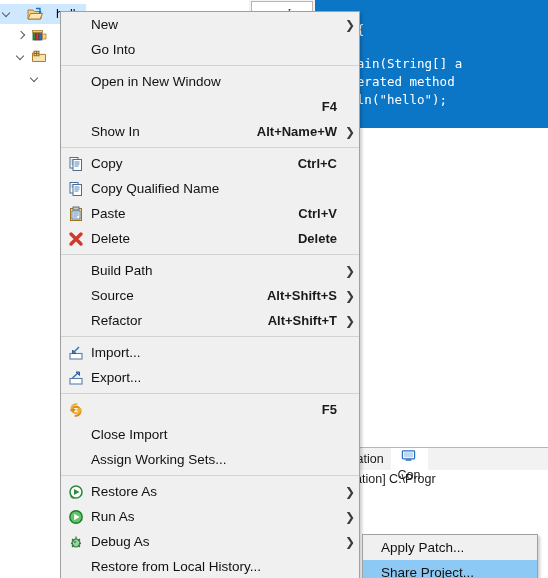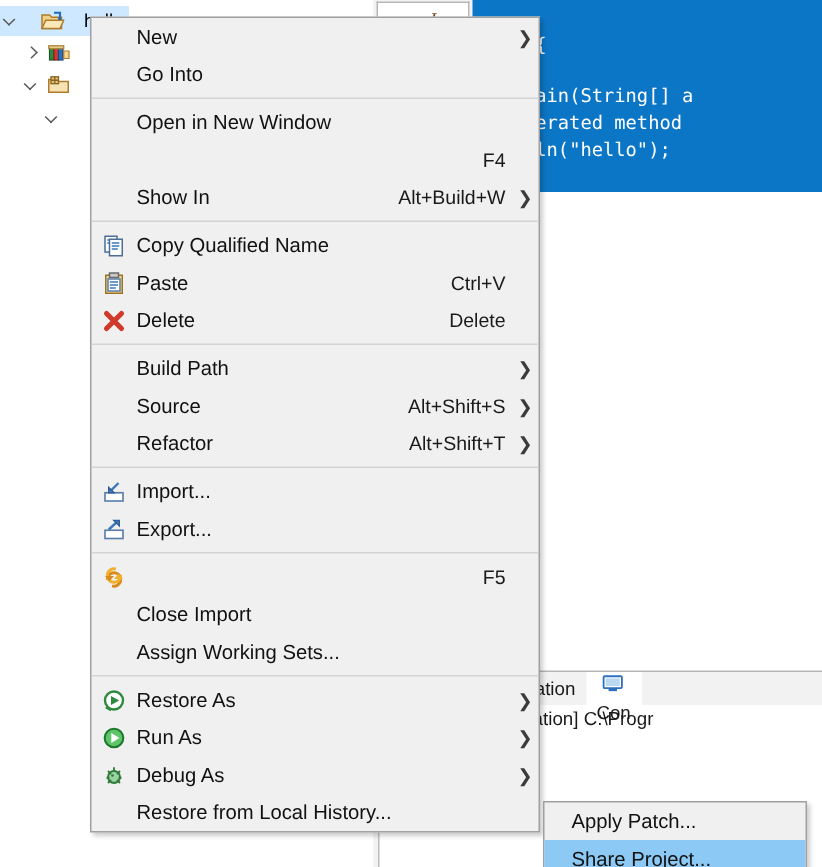--- a/index.html
+++ b/index.html
@@ -124,21 +124,21 @@
     display: flex; align-items: center;
     font-size: 13.5px; color: #111; cursor: default;
   }
   .mi .mi-ico {
     width: 30px; flex: 0 0 30px;
     display: flex; align-items: center; justify-content: center;
   }
   .mi .mi-label { flex: 1 1 auto; white-space: nowrap; }
   .mi .mi-accel {
     margin-left: auto; padding-right: 4px;
-    color: #1a1a1a; white-space: nowrap; font-size: 13px;
+    color: #1a1a1a; white-space: nowrap; font-size: 13px; font-weight: bold;
   }
   .mi .mi-arrow {
     width: 18px; flex: 0 0 18px;
     display: flex; align-items: center; justify-content: center;
     color: #3b3b3b; font-size: 12px;
   }
   .mi .mi-arrow.empty { visibility: hidden; }
   .mi.highlight { background: #8ccaf5; }
   .msep { height: 1px; background: #d3d3d3; margin: 3px 0; }
 
@@ -274,24 +274,37 @@
         <span class="mi-arrow empty">❯</span>
       </div>
       <div class="mi">
         <span class="mi-ico"></span>
         <span class="mi-accel">F4</span>
         <span class="mi-arrow empty">❯</span>
       </div>
       <div class="mi">
         <span class="mi-ico"></span>
         <span class="mi-label">Show In</span>
-        <span class="mi-accel">Alt+Build+W</span>
-        <span class="mi-arrow">❯</span>
-      </div>
-      <div class="msep"></div>
+        <span class="mi-accel">Alt+Name+W</span>
+        <span class="mi-arrow">❯</span>
+      </div>
+      <div class="msep"></div>
+      <div class="mi">
+        <span class="mi-ico">
+          <svg width="16" height="16" viewBox="0 0 16 16">
+            <rect x="2" y="1.5" width="8" height="10.5" fill="#ffffff" stroke="#4a6e96" stroke-width="1"></rect>
+            <path d="M3.5 4h5 M3.5 6h5 M3.5 8h4" fill="none" stroke="#3d78b8" stroke-width="0.9"></path>
+            <rect x="5" y="3.5" width="8.5" height="11" fill="#ffffff" stroke="#4a6e96" stroke-width="1"></rect>
+            <path d="M6.5 6h5 M6.5 8h5 M6.5 10h4" fill="none" stroke="#3d78b8" stroke-width="0.9"></path>
+          </svg>
+        </span>
+        <span class="mi-label">Copy</span>
+        <span class="mi-accel">Ctrl+C</span>
+        <span class="mi-arrow empty">❯</span>
+      </div>
       <div class="mi">
         <span class="mi-ico">
           <svg width="16" height="16" viewBox="0 0 16 16">
             <rect x="2" y="1.5" width="8" height="10.5" fill="#ffffff" stroke="#4a6e96" stroke-width="1"></rect>
             <path d="M3.5 4h5 M3.5 6h5" fill="none" stroke="#3d78b8" stroke-width="0.9"></path>
             <rect x="5" y="3.5" width="8.5" height="11" fill="#ffffff" stroke="#4a6e96" stroke-width="1"></rect>
             <path d="M6.5 6h5 M6.5 8h5 M6.5 10h4" fill="none" stroke="#3d78b8" stroke-width="0.9"></path>
           </svg>
         </span>
         <span class="mi-label">Copy Qualified Name</span>

